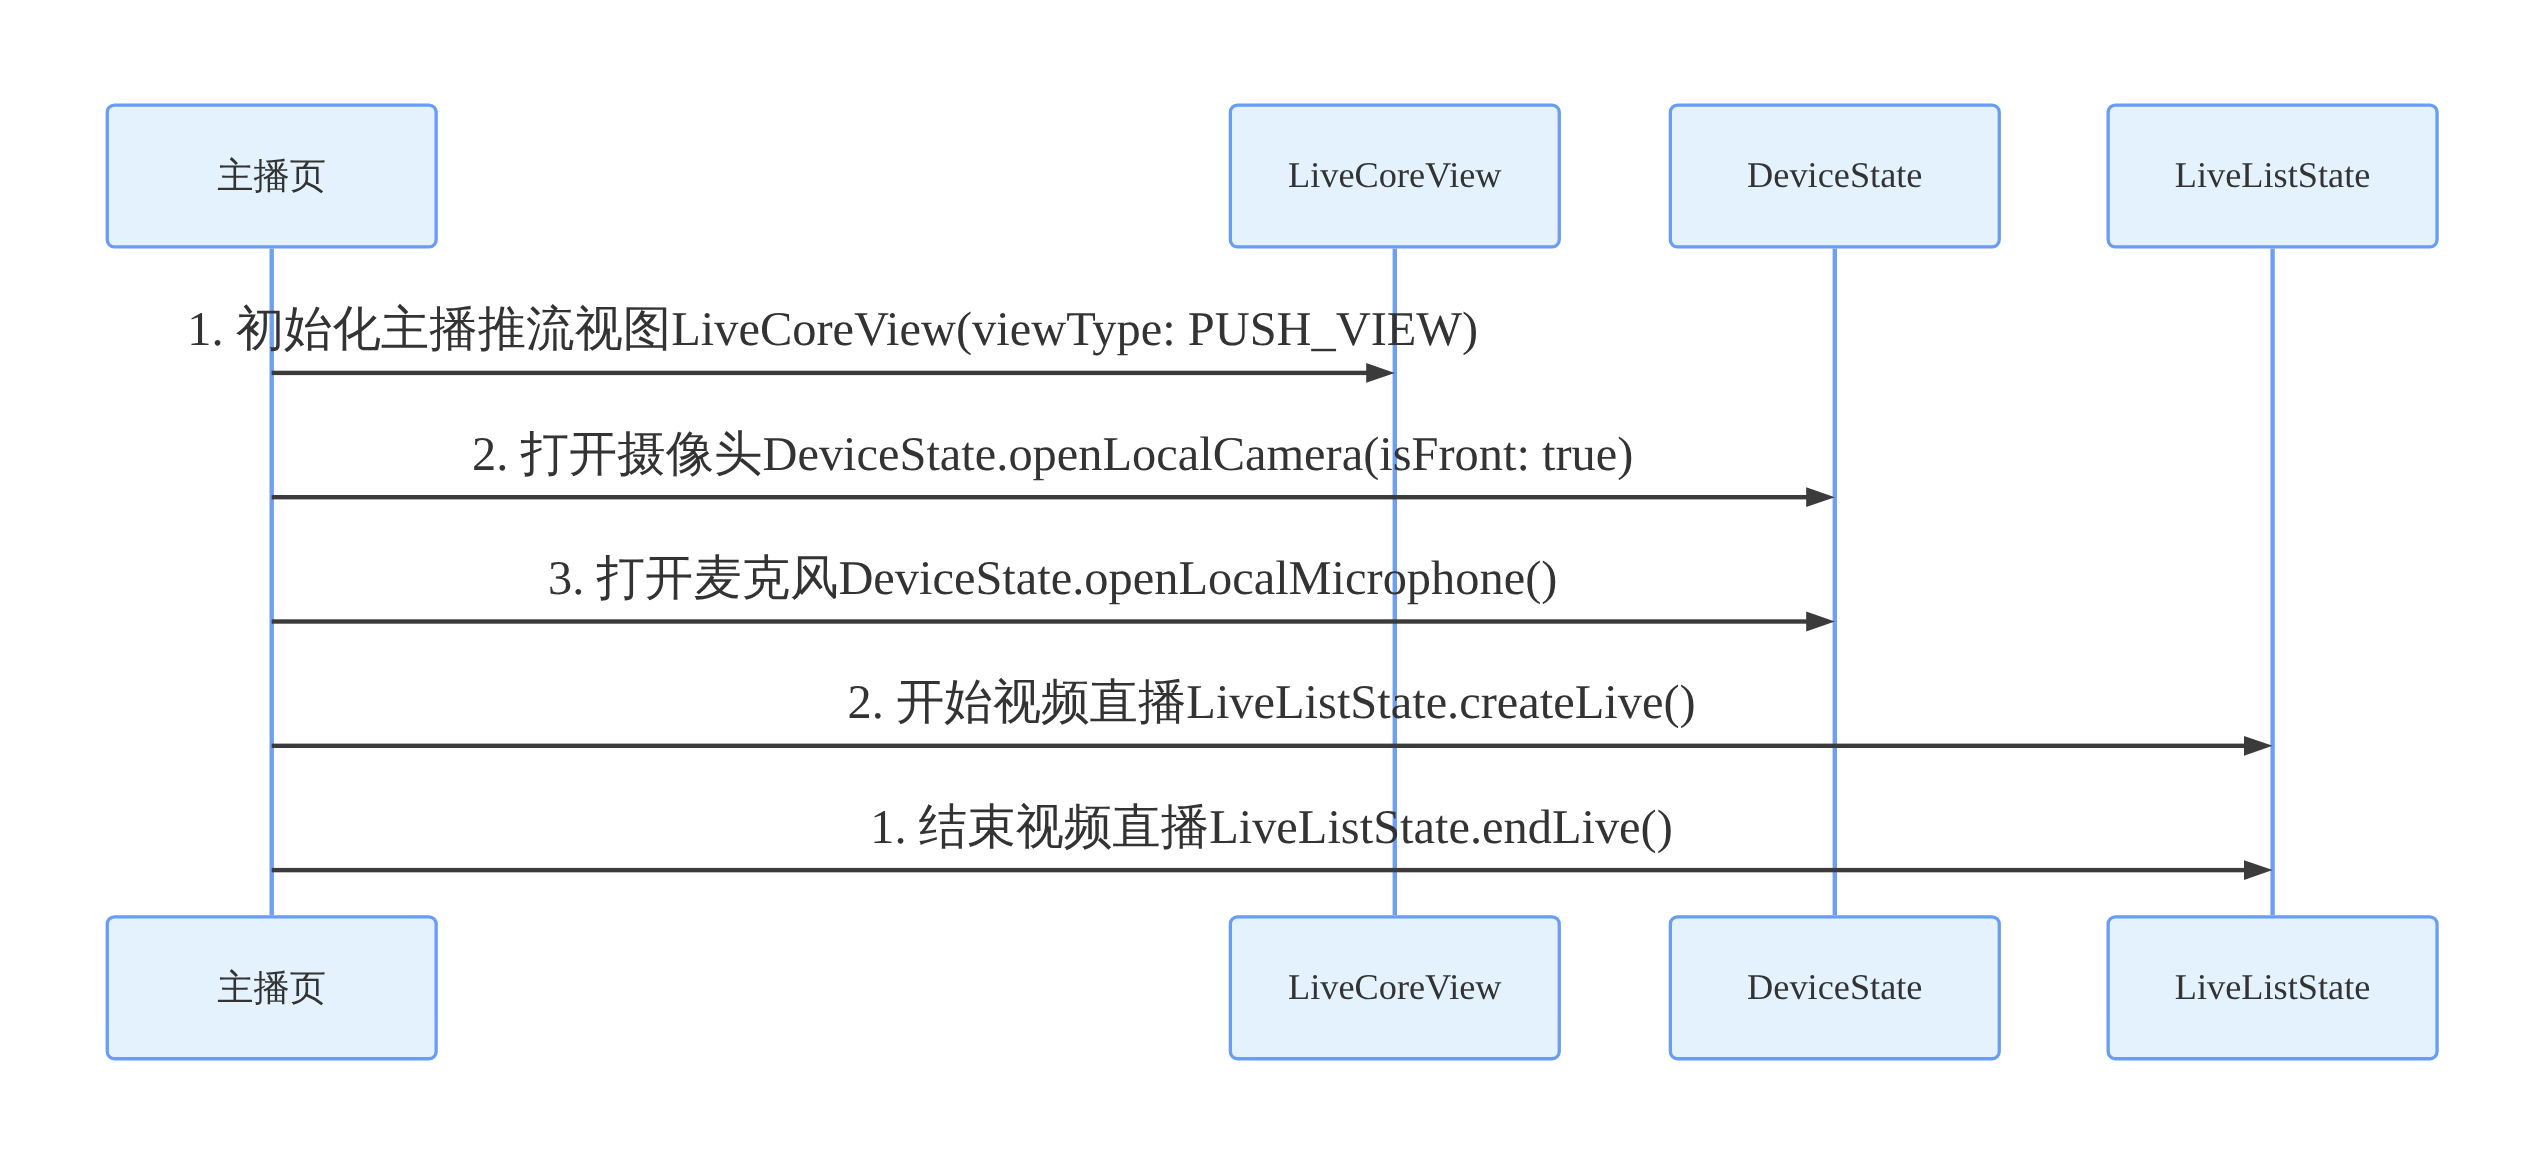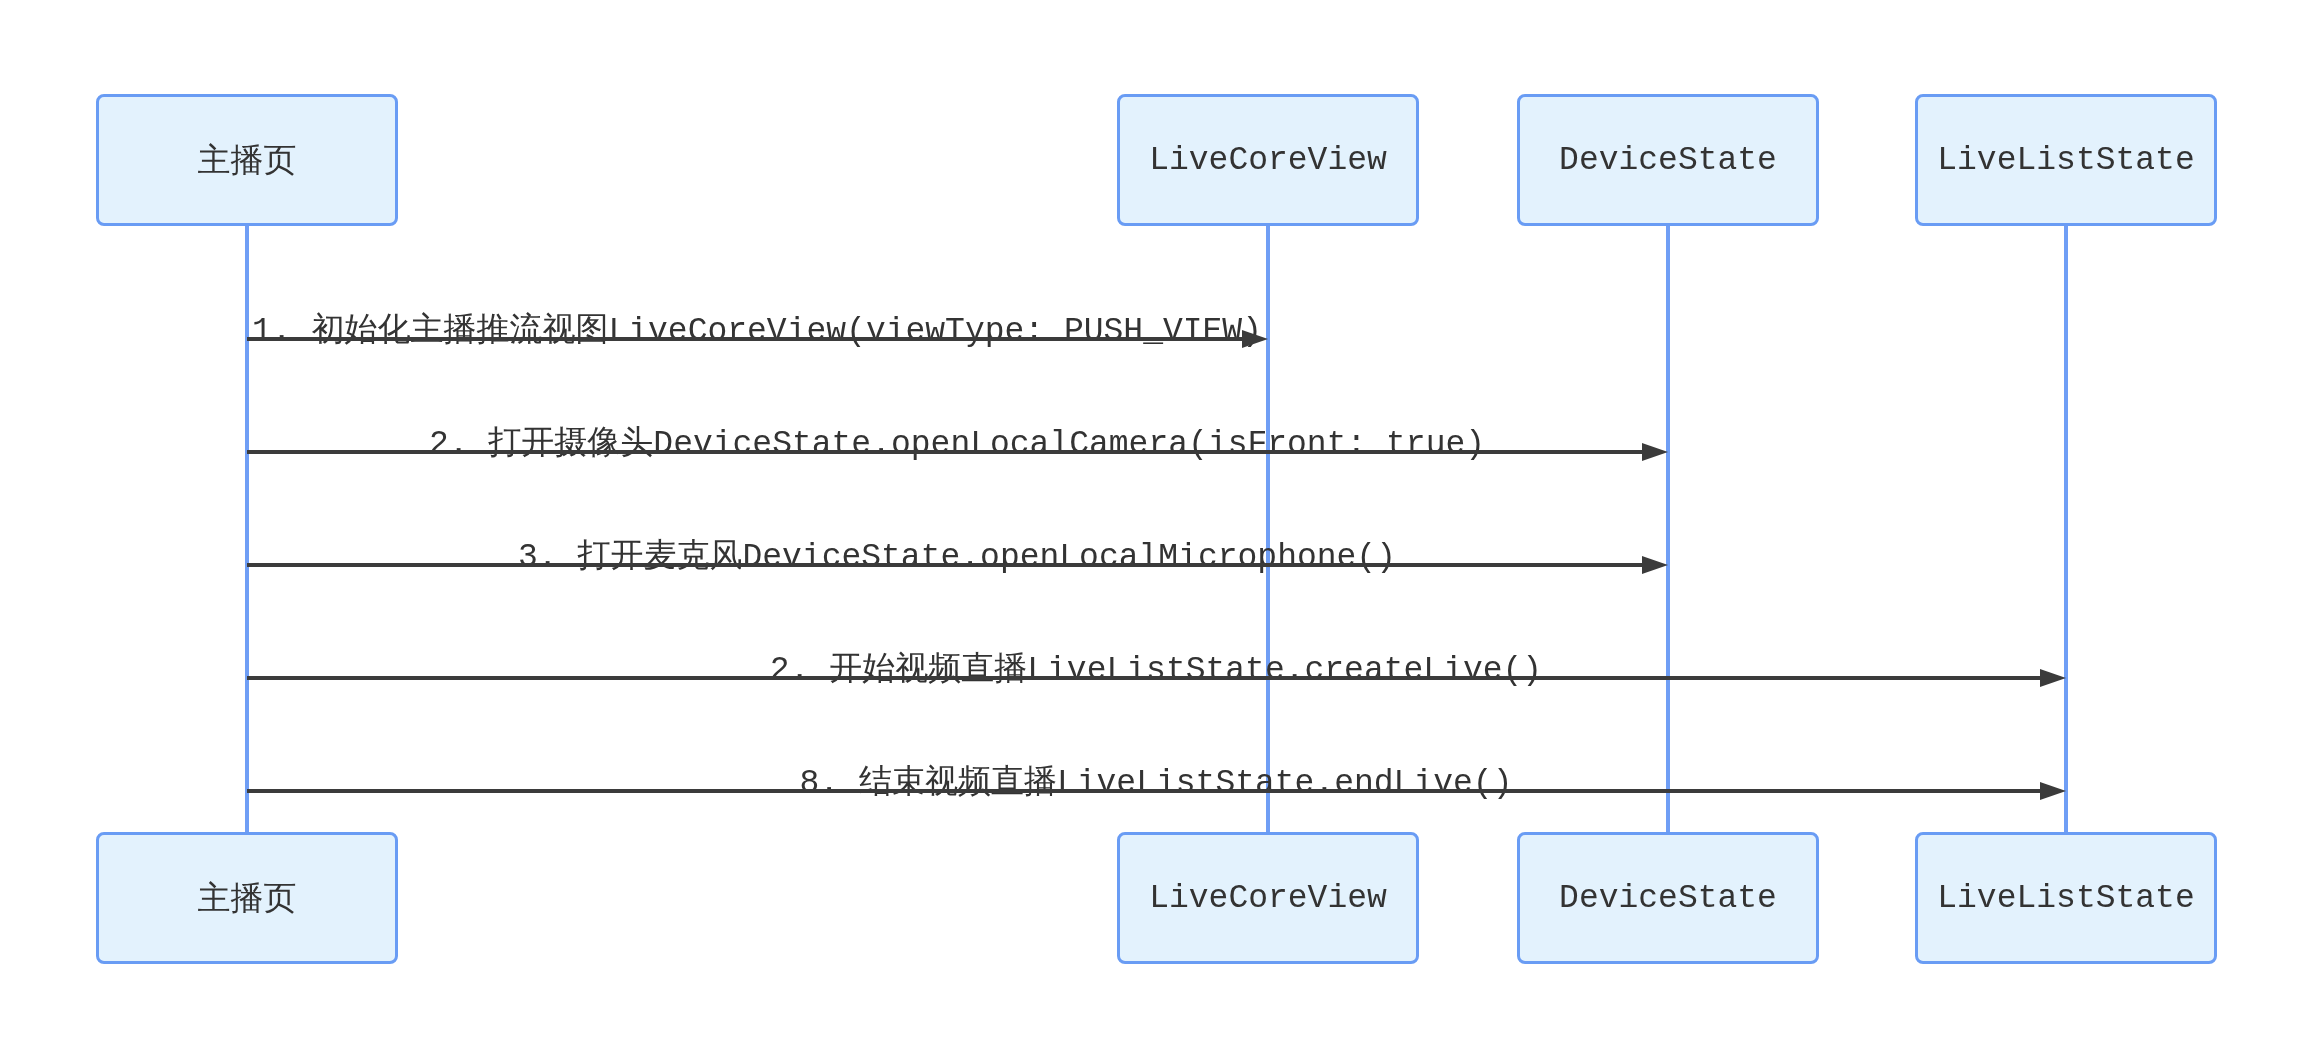--- a/index.html
+++ b/index.html
@@ -8,21 +8,21 @@
     --actor-border:#699cf4;
     --lifeline:#6f9ef5;
     --arrow:#3b3b3b;
     --text:#333333;
   }
   html,body{margin:0;padding:0;background:var(--background);}
   .canvas{
     position:relative;
     width:2314px;height:1052px;
     background:var(--background);
-    font-family:Liberation Mono, monospace;
+    font-family:Liberation Serif, serif;
     color:var(--text);
     overflow:hidden;
   }
   .actor-box{
     position:absolute;
     width:302px;height:132px;
     background:var(--actor-fill);
     border:3px solid var(--actor-border);
     border-radius:8px;
     box-sizing:border-box;
@@ -34,24 +34,23 @@
   .actor-bottom{top:832px;}
   .lifeline{
     position:absolute;
     top:226px;height:606px;width:4px;
     background:var(--lifeline);
   }
   .msg-label{
     position:absolute;
     transform:translateX(-50%);
     white-space:nowrap;
-    font-size:33px;
+    font-size:44px;
     line-height:40px;
     color:var(--text);
-    margin-top:32px;
   }
   .msg-line{
     position:absolute;
     height:4px;
     background:var(--arrow);
   }
   .msg-head{
     position:absolute;
     width:0;height:0;
     border-left:26px solid var(--arrow);
@@ -113,18 +112,18 @@
     <div class="msg-head" style="left:1642px;top:556px"></div>
   </div>
 
   <div>
     <div class="msg-label" style="left:1156px;top:619px">2. 开始视频直播LiveListState.createLive()</div>
     <div class="msg-line" style="left:247px;top:676px;width:1795px"></div>
     <div class="msg-head" style="left:2040px;top:669px"></div>
   </div>
 
   <div>
-    <div class="msg-label" style="left:1156px;top:732px">8. 结束视频直播LiveListState.endLive()</div>
+    <div class="msg-label" style="left:1156px;top:732px">1. 结束视频直播LiveListState.endLive()</div>
     <div class="msg-line" style="left:247px;top:789px;width:1795px"></div>
     <div class="msg-head" style="left:2040px;top:782px"></div>
   </div>
 
 </div>
 
 </body></html>

